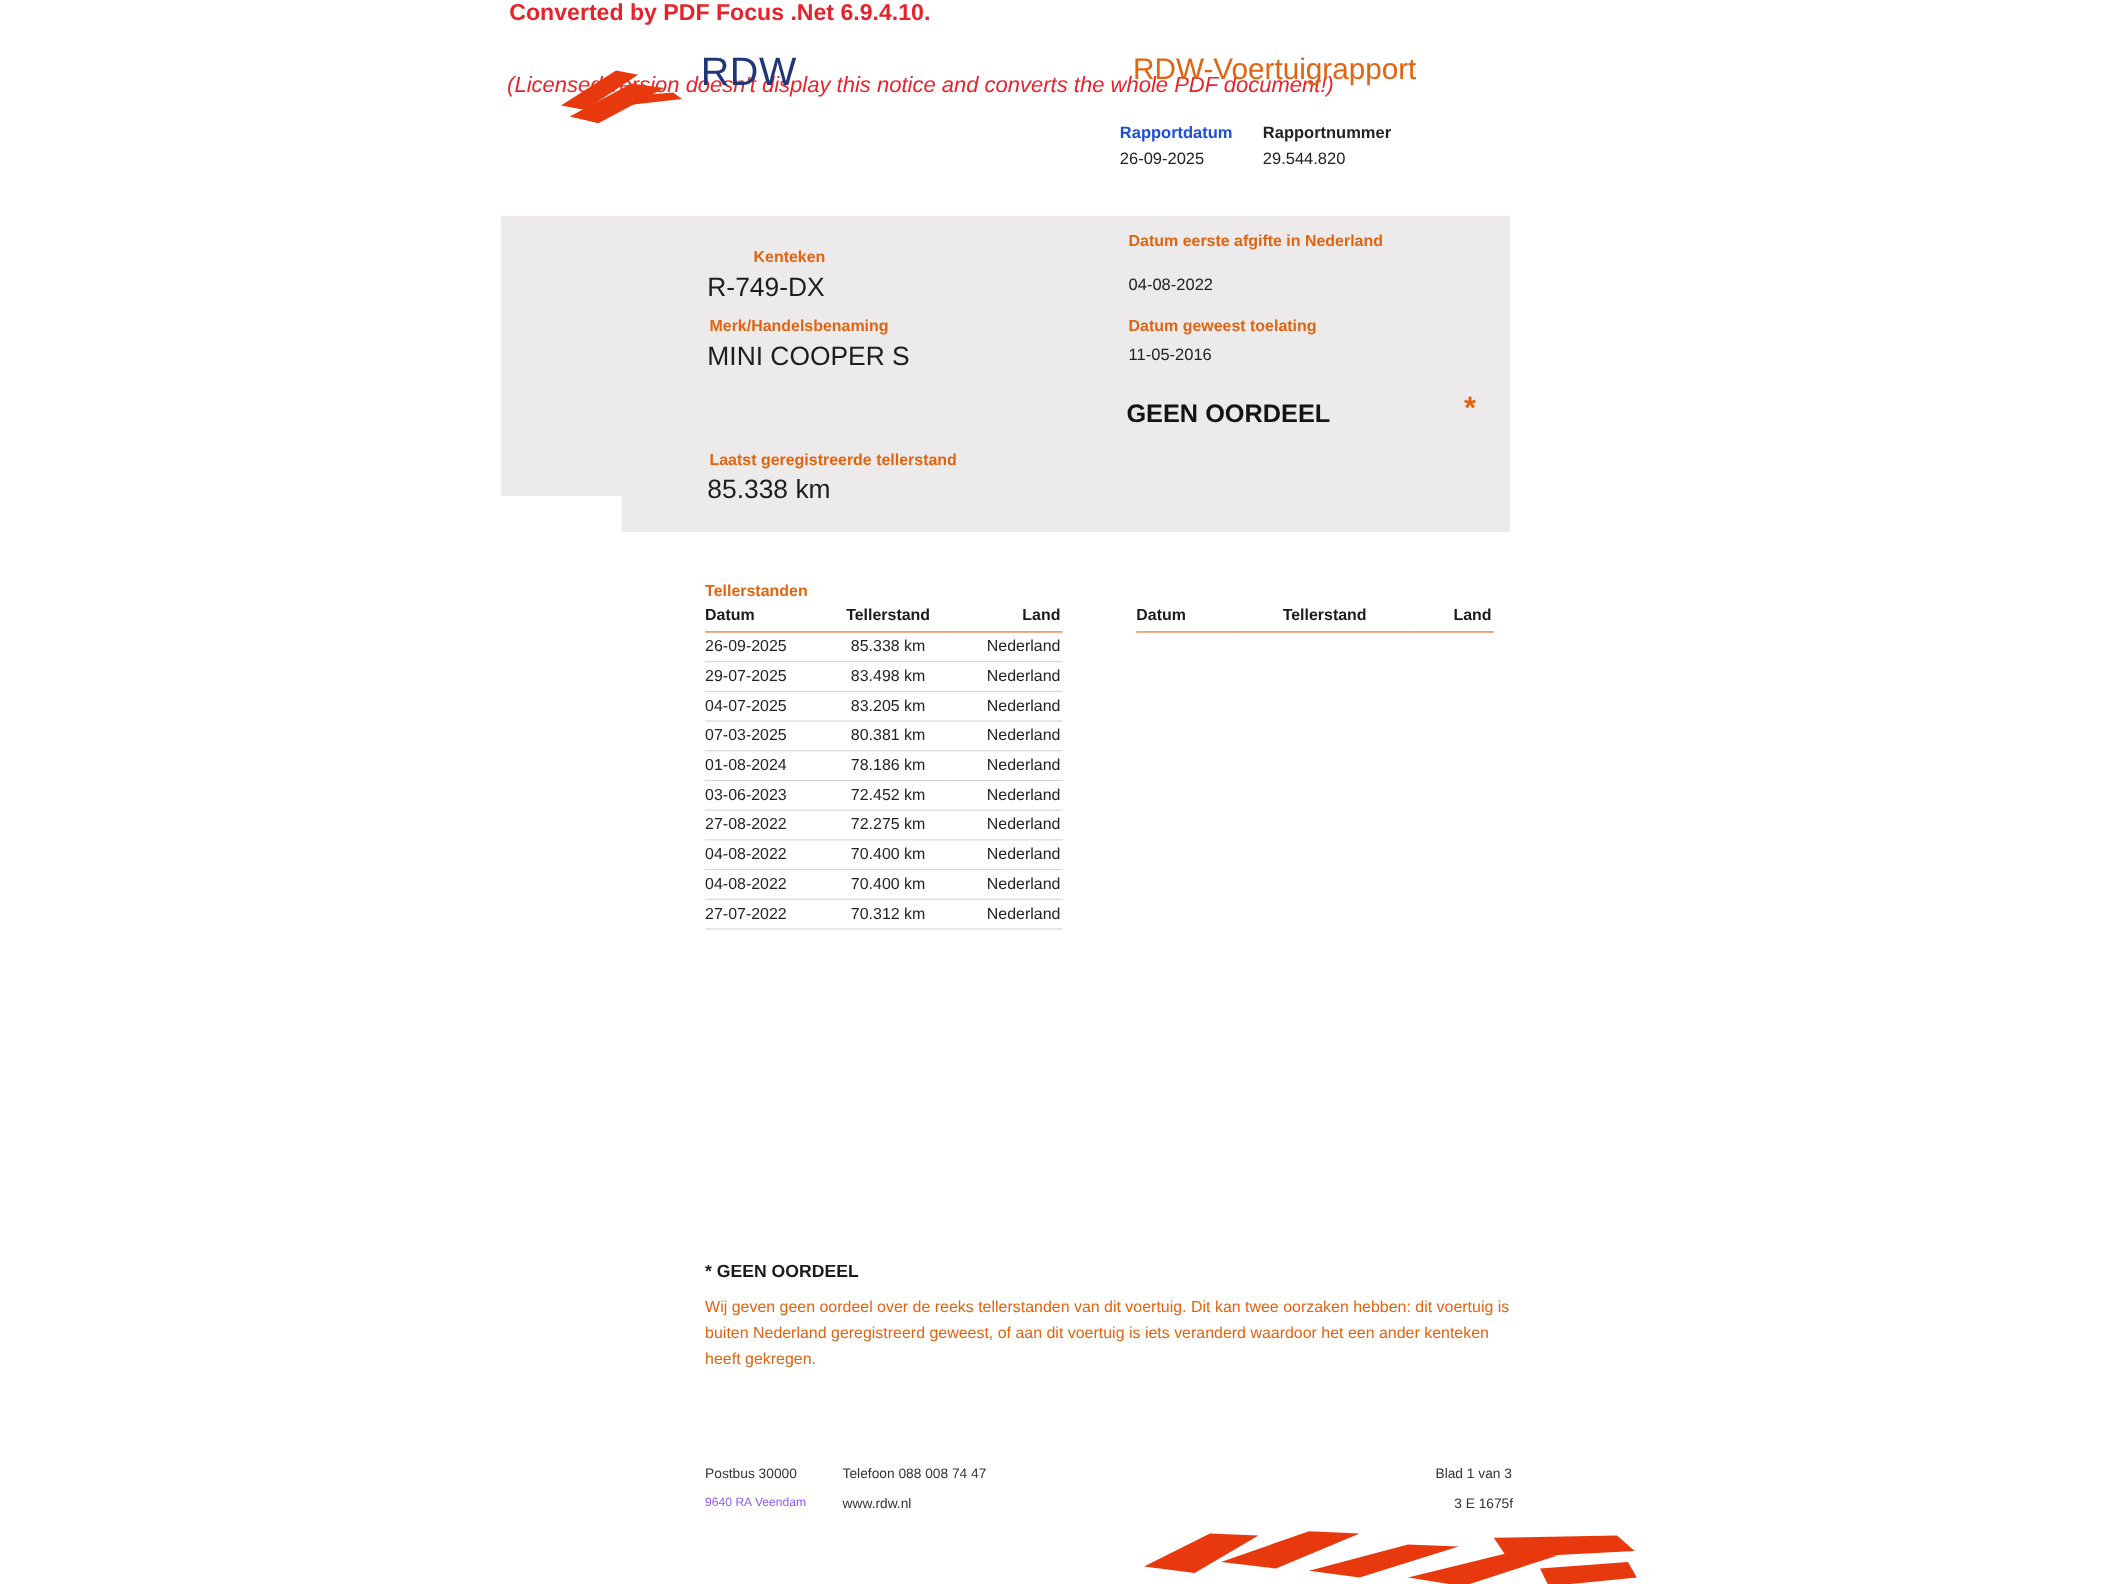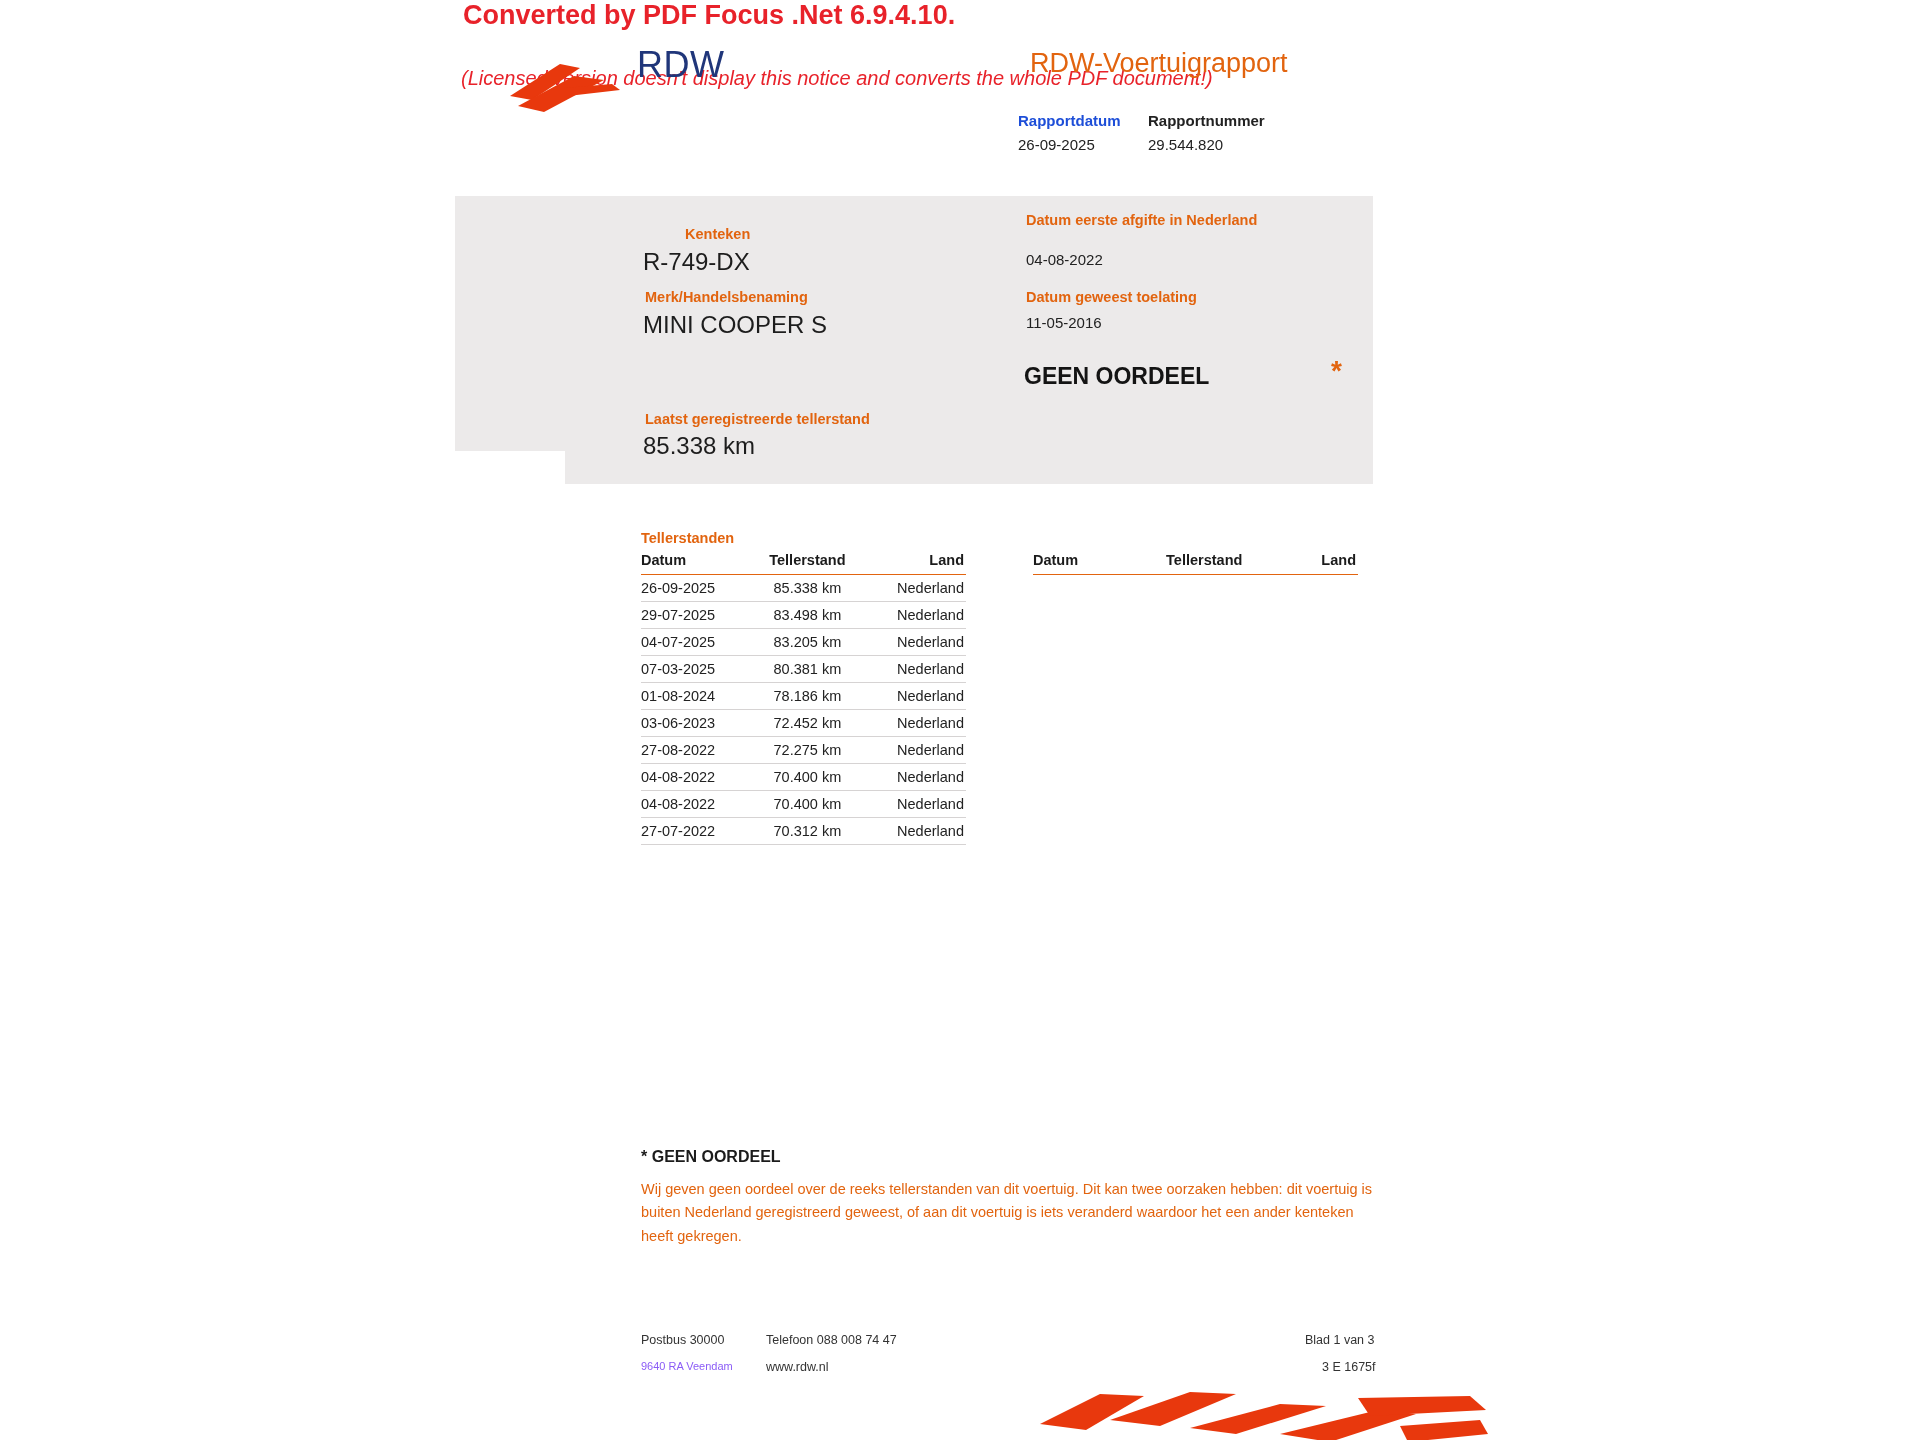--- a/index.html
+++ b/index.html
@@ -16,21 +16,21 @@
     overflow: hidden;
   }
 
   
   .notice-line1 {
     position: absolute;
     left: 463px;
     top: 0px;
     font-family: "Liberation Sans", sans-serif;
     font-weight: bold;
-    font-size: 27px;
+    font-size: 21px;
     color: #e8222a;
     white-space: nowrap;
   }
   .notice-line2 {
     position: absolute;
     left: 461px;
     top: 67px;
     font-family: "Liberation Sans", sans-serif;
     font-style: italic;
     font-size: 20px;

